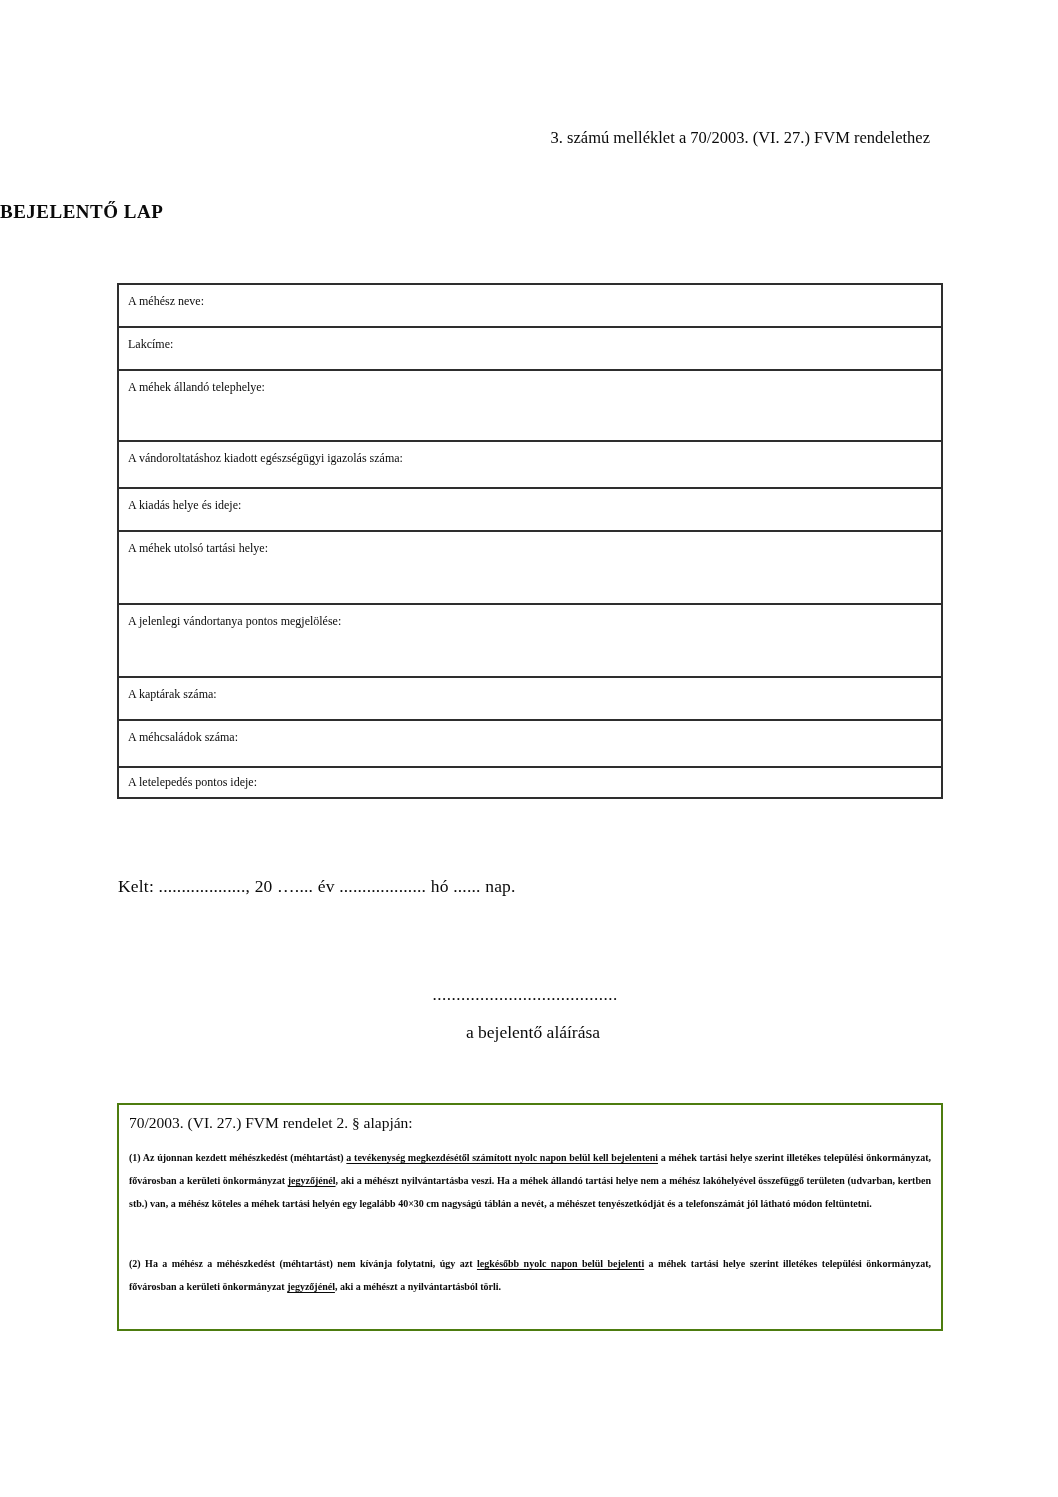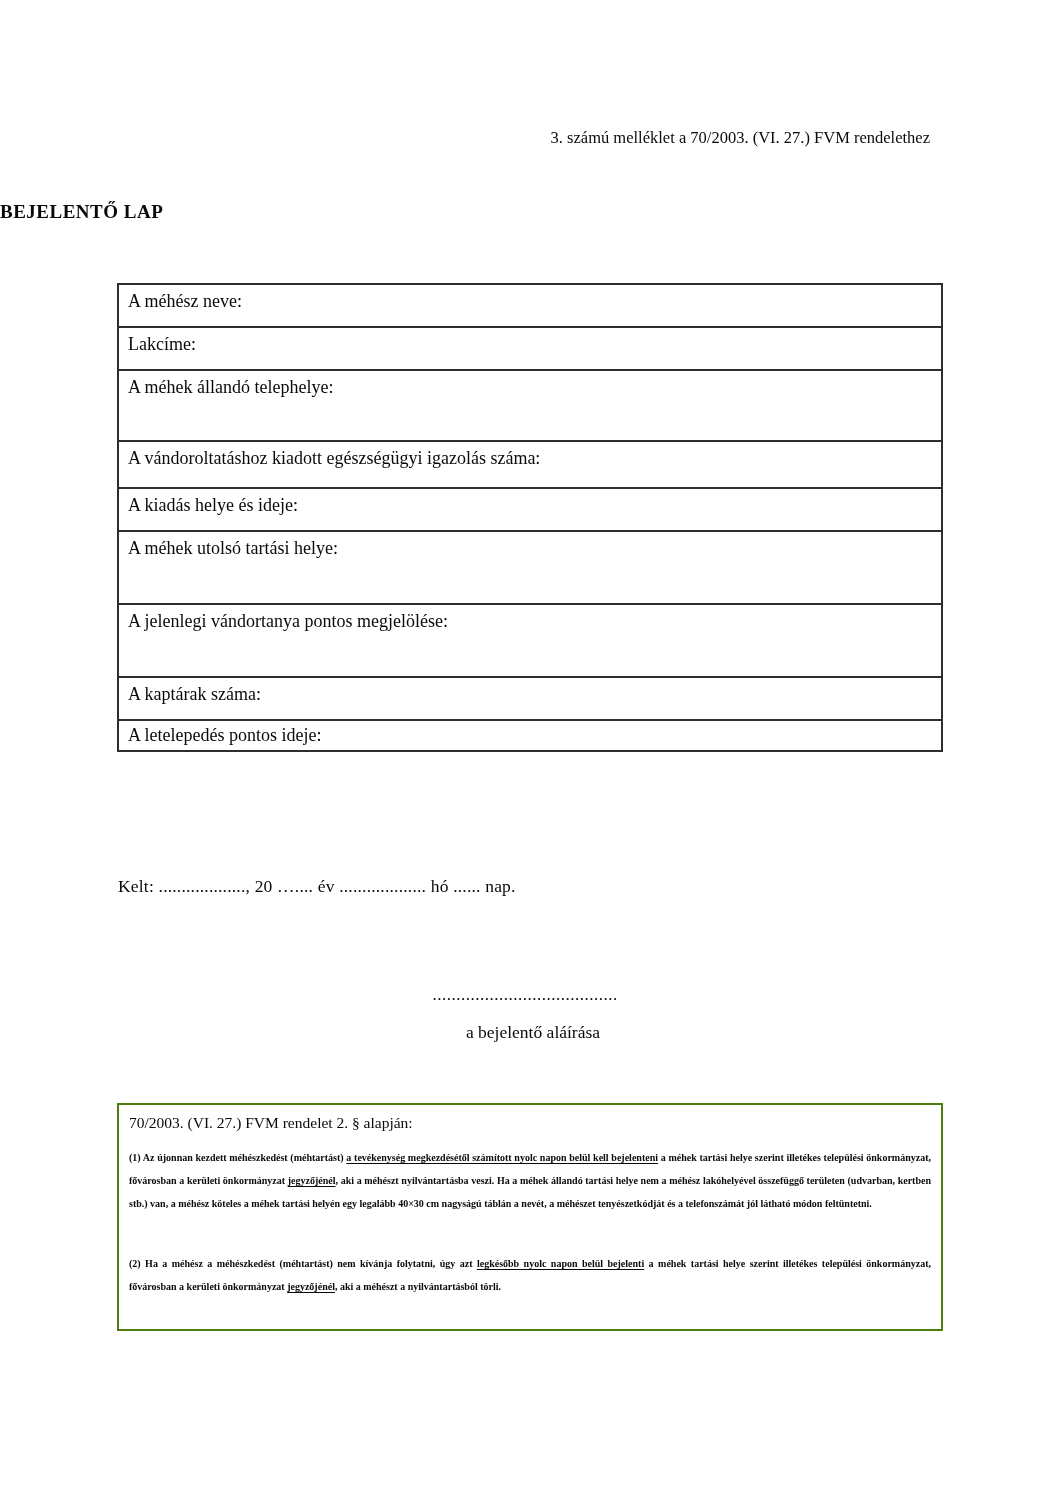--- a/index.html
+++ b/index.html
@@ -21,21 +21,21 @@
   }
 
   .form-table {
     position: absolute; top: 283px; left: 117px; width: 826px;
     border: 2px solid #2e2e2e;
     background: #ffffff;
   }
   .form-row {
     border-bottom: 2px solid #2e2e2e;
     padding: 5px 9px 0 9px;
-    font-size: 18px; line-height: 23px;
+    font-size: 12px; line-height: 23px;
   }
   .form-row:last-child { border-bottom: none; }
   .row-h-s  { height: 43px; }
   .row-h-m  { height: 47px; }
   .row-h-l  { height: 71px; }
   .row-h-xl { height: 73px; }
   .row-h-xs { height: 29px; padding-top: 3px; }
 
   .kelt-line {
     position: absolute; top: 860px; left: 118px;
@@ -81,20 +81,21 @@
 
   <div class="form-table">
     <div class="form-row row-h-s"><span>A méhész neve:</span></div>
     <div class="form-row row-h-s"><span>Lakcíme:</span></div>
     <div class="form-row row-h-l"><span>A méhek állandó telephelye:</span></div>
     <div class="form-row row-h-m"><span>A vándoroltatáshoz kiadott egészségügyi igazolás száma:</span></div>
     <div class="form-row row-h-s"><span>A kiadás helye és ideje:</span></div>
     <div class="form-row row-h-xl"><span>A méhek utolsó tartási helye:</span></div>
     <div class="form-row row-h-xl"><span>A jelenlegi vándortanya pontos megjelölése:</span></div>
     <div class="form-row row-h-s"><span>A kaptárak száma:</span></div>
+    <div class="form-row row-h-m"><span>A méhcsaládok száma:</span></div>
     <div class="form-row row-h-xs"><span>A letelepedés pontos ideje:</span></div>
   </div>
 
   <div class="kelt-line">Kelt: ..................., 20 ….... év ................... hó ...... nap.</div>
 
   <div class="sig-dots">.......................................</div>
   <div class="sig-caption">a bejelentő aláírása</div>
 
   <div class="legal-box">
     <div class="legal-heading">70/2003. (VI. 27.) FVM rendelet 2. § alapján:</div>

